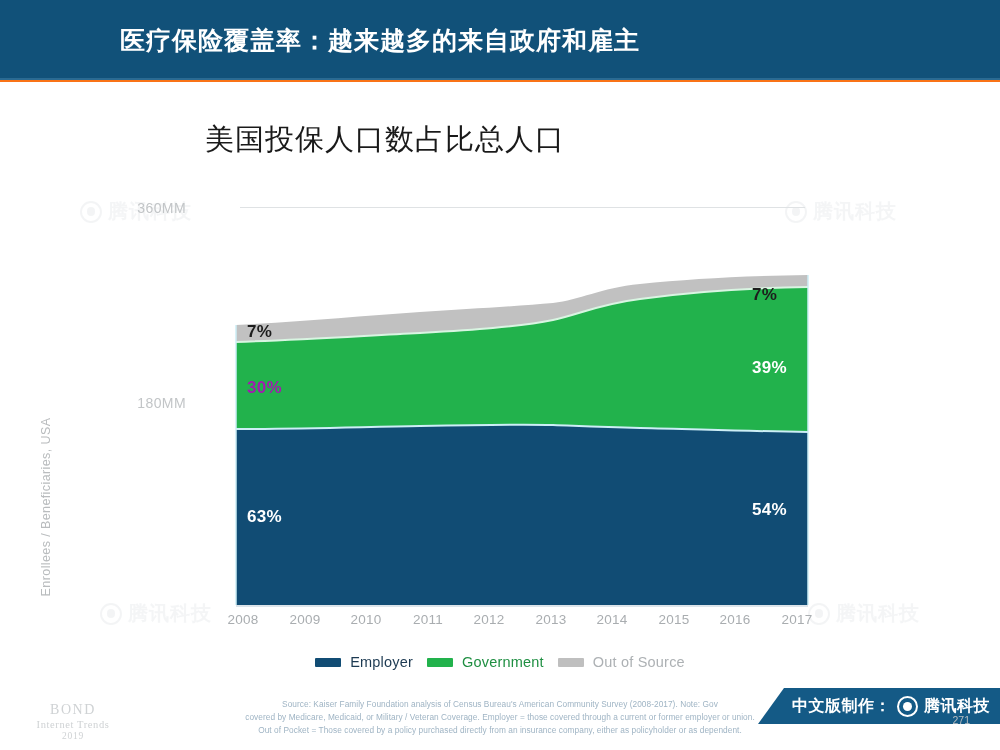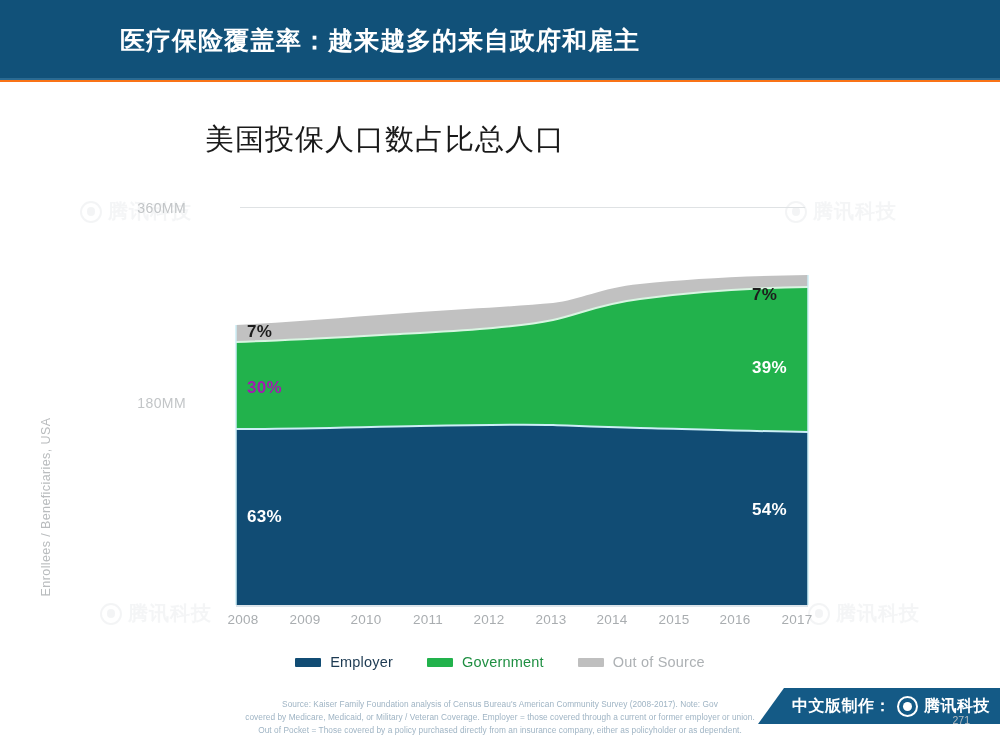--- a/index.html
+++ b/index.html
@@ -122,21 +122,21 @@
     transform: translateX(-50%);
   }
 
   
   .legend {
     position: absolute;
     left: 0; top: 650px;
     width: 1000px; height: 24px;
     display: flex;
     justify-content: center;
-    gap: 34px;
+    gap: 14px;
   }
   .legend-item { display: flex; align-items: center; gap: 9px; }
   .legend-swatch { width: 26px; height: 9px; border-radius: 1px; }
   .legend-label { font-size: 14.5px; letter-spacing: 0.2px; }
 
   
   .source {
     position: absolute;
     left: 0; top: 698px;
     width: 1000px;
@@ -345,20 +345,25 @@
       <span class="legend-label" style="color:#adb1b4">Out of Source</span>
     </div>
   </div>
 
   <div class="source">
     <div>Source: Kaiser Family Foundation analysis of Census Bureau's American Community Survey (2008-2017).  Note: Gov</div>
     <div>covered by Medicare, Medicaid, or Military / Veteran Coverage.  Employer = those covered through a current or former employer or union.</div>
     <div>Out of Pocket = Those covered by a policy purchased directly from an insurance company, either as policyholder or as dependent.</div>
   </div>
 
+  <div class="bond-logo">
+    <div class="bond-name">BOND</div>
+    <div class="bond-sub">Internet Trends</div>
+    <div class="bond-year">2019</div>
+  </div>
 
   <div class="brandbar">
     <span class="brand-text">中文版制作：</span>
     <span class="brand-mark"></span>
     <span class="brand-text">腾讯科技</span>
   </div>
 
   <div class="page-number">271</div>
 
 </div>

